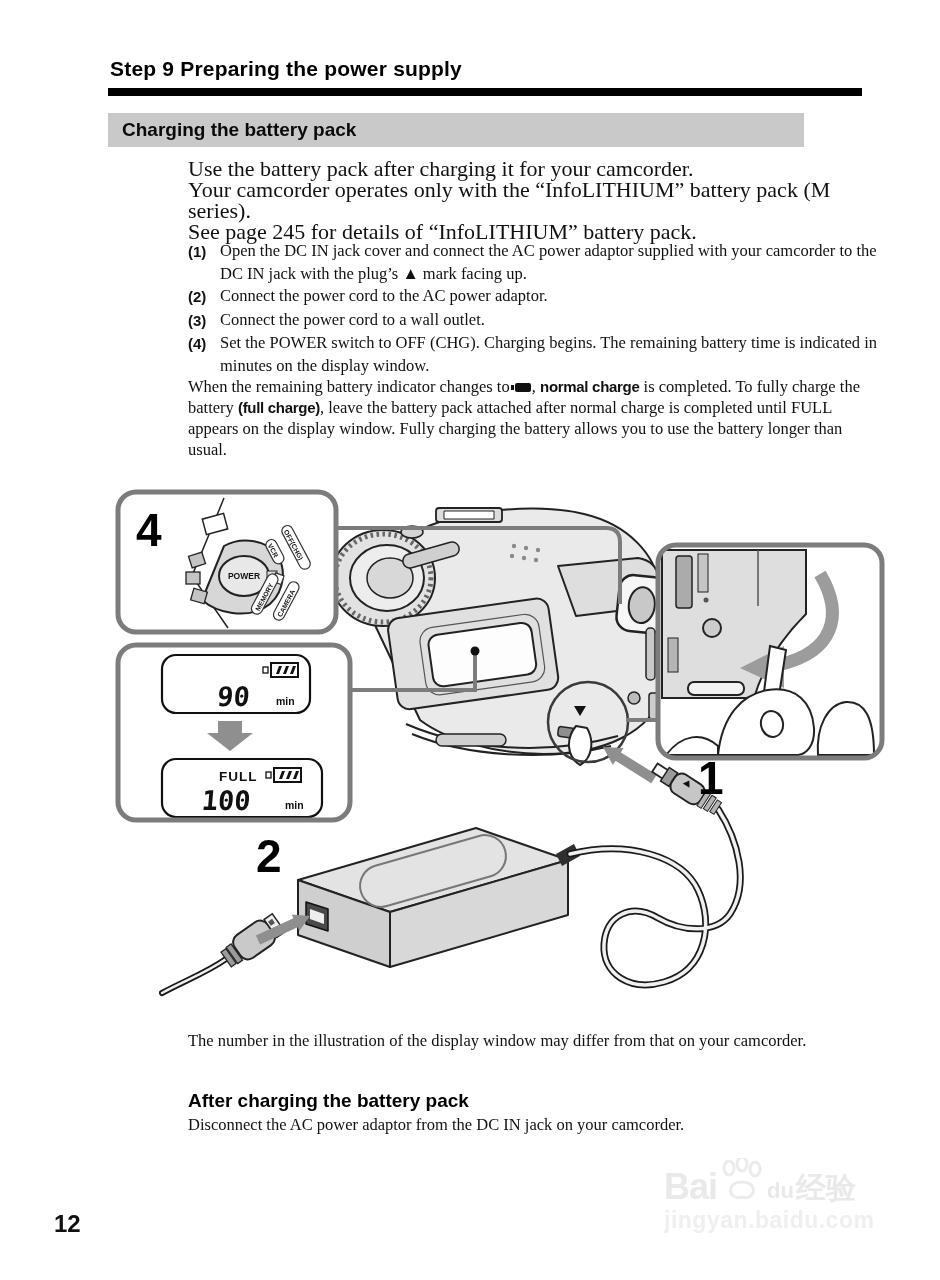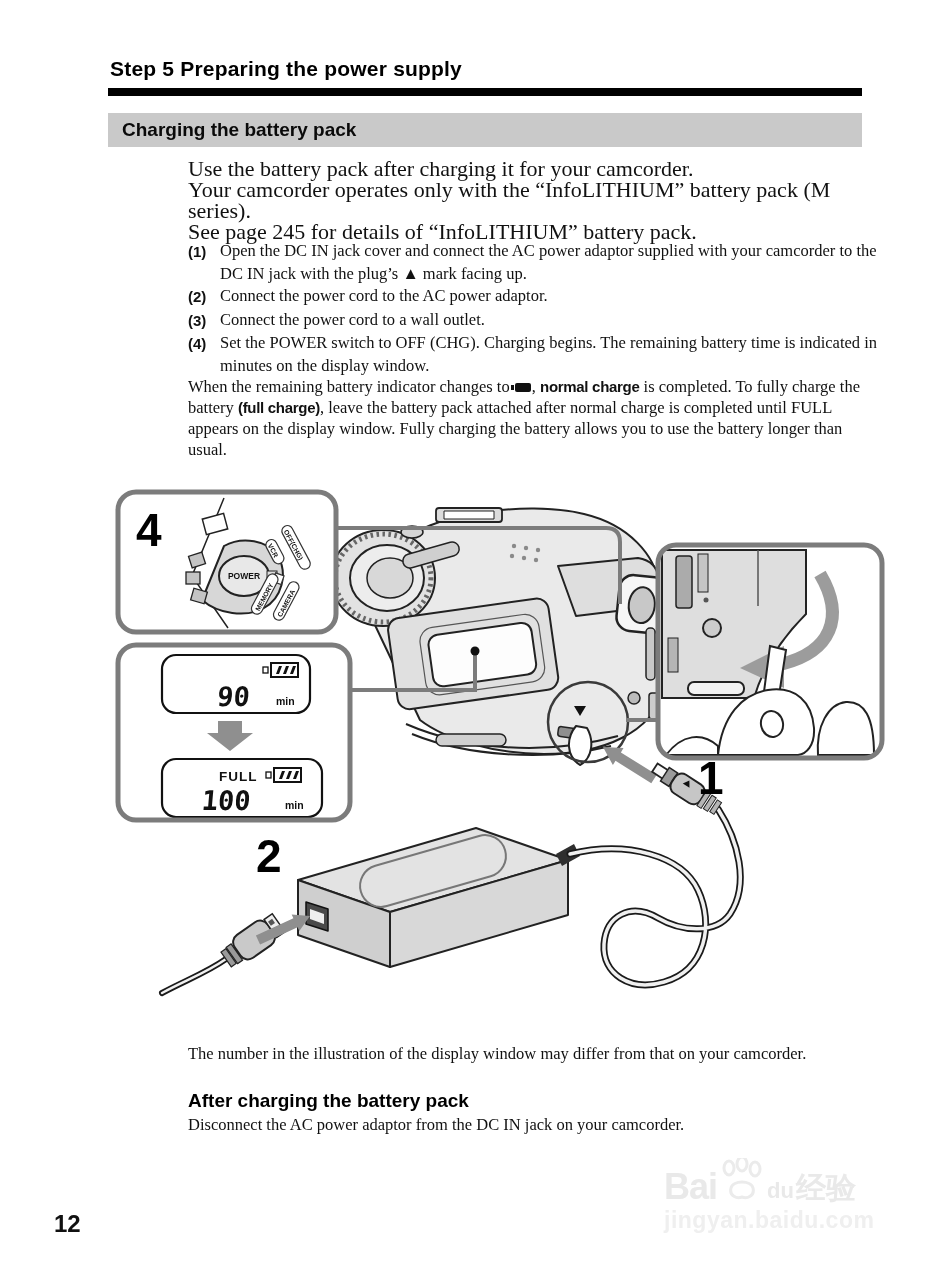--- a/index.html
+++ b/index.html
@@ -1,57 +1,57 @@
 <!DOCTYPE html>
 <html><head>
 <meta charset="utf-8">
 <style>
   html,body{margin:0;padding:0;background:#fff;}
   .page{position:relative;width:940px;height:1280px;background:#ffffff;overflow:hidden;
         font-family:"Liberation Serif", serif;color:#111;}
   .step-title{position:absolute;left:110px;top:57px;font-family:"Liberation Sans",sans-serif;
               font-weight:700;font-size:21px;letter-spacing:.2px;color:#000;}
   .title-rule{position:absolute;left:108px;top:88px;width:754px;height:8px;background:#000;}
-  .section-bar{position:absolute;left:108px;top:113px;width:754px;height:34px;background:#c9c9c9;}
+  .section-bar{position:absolute;left:108px;top:113px;width:696px;height:34px;background:#c9c9c9;}
   .section-bar span{font-family:"Liberation Sans",sans-serif;font-weight:700;font-size:19px;
                     line-height:34px;padding-left:14px;color:#0a0a0a;display:block;}
   .intro{position:absolute;left:188px;top:158px;width:690px;font-size:22px;line-height:21px;}
   .steps{position:absolute;left:188px;top:240px;width:692px;font-size:16.5px;line-height:22.5px;}
   .step{display:flex;}
   .step .num{flex:0 0 32px;font-family:"Liberation Sans",sans-serif;font-weight:700;font-size:15px;
              padding-top:1px;}
   .step .txt{flex:1;}
   .chargenote{position:absolute;left:188px;top:376px;width:684px;font-size:16.5px;line-height:21px;}
   .bcond{font-family:"Liberation Sans",sans-serif;font-weight:700;font-size:15px;letter-spacing:-.3px;}
   .batt-inline{display:inline-block;position:relative;width:16px;height:9px;background:#111;
                border-radius:2px;margin:0 1px;vertical-align:baseline;}
   .batt-inline::before{content:"";position:absolute;left:-4px;top:2px;width:3px;height:5px;background:#111;}
   .illu{position:absolute;left:106px;top:488px;width:784px;height:540px;}
-  .footnote{position:absolute;left:188px;top:1030px;width:690px;font-size:16.5px;line-height:21px;margin-top:13px;}
+  .footnote{position:absolute;left:188px;top:1030px;width:690px;font-size:16.5px;line-height:21px;}
   .after-head{position:absolute;left:188px;top:1090px;font-family:"Liberation Sans",sans-serif;
               font-weight:700;font-size:19px;color:#000;}
   .after-text{position:absolute;left:188px;top:1115px;width:690px;font-size:16.5px;}
   .pagenum{position:absolute;left:54px;top:1210px;font-family:"Liberation Sans",sans-serif;
            font-weight:700;font-size:24px;text-align:right;}
   .watermark{position:absolute;left:664px;top:1158px;width:230px;color:#e9e9e9;
              font-family:"Liberation Sans",sans-serif;font-weight:700;user-select:none;}
   .wm-row{display:flex;align-items:flex-end;gap:2px;}
   .wm-big{font-size:36px;line-height:34px;letter-spacing:-1px;}
   .wm-du{font-size:22px;line-height:22px;padding-bottom:2px;}
   .wm-cn{font-size:30px;line-height:32px;}
   .wm-url{font-size:23px;letter-spacing:.5px;color:#efefef;margin-top:3px;}
   svg text{font-family:"Liberation Sans",sans-serif;}
   .lcd{font-family:"DejaVu Sans Mono",monospace;font-weight:700;}
 </style>
 </head>
 <body>
 
 <div class="page">
 
-  <div class="step-title">Step 5  Preparing the power supply</div>
+  <div class="step-title">Step 9  Preparing the power supply</div>
   <div class="title-rule"></div>
   <div class="section-bar">
     <span>Charging the battery pack</span>
   </div>
 
   <div class="intro">
     <div>Use the battery pack after charging it for your camcorder.</div>
     <div>Your camcorder operates only with the “InfoLITHIUM” battery pack (M series).</div>
     <div>See page 245 for details of “InfoLITHIUM” battery pack.</div>
   </div>

